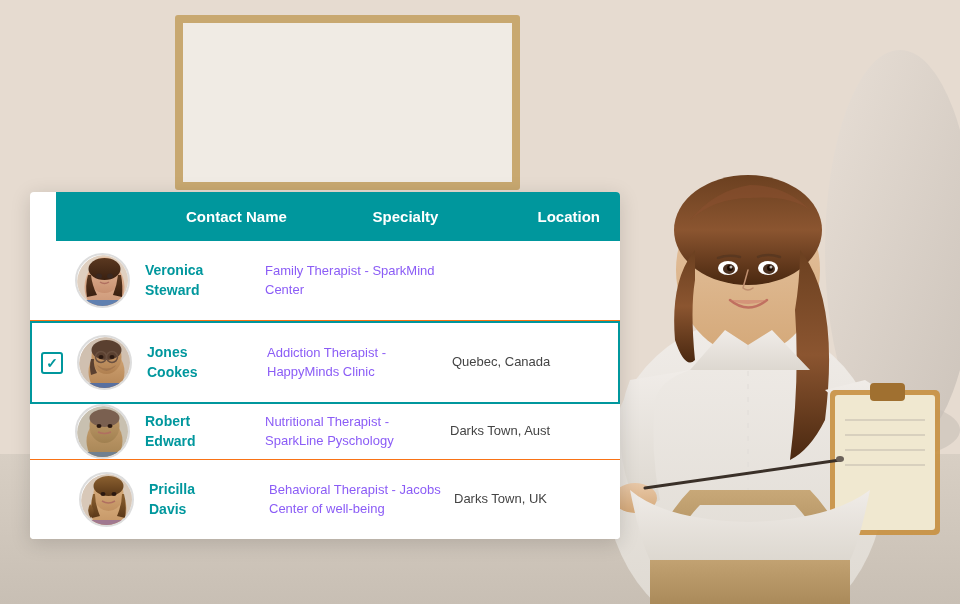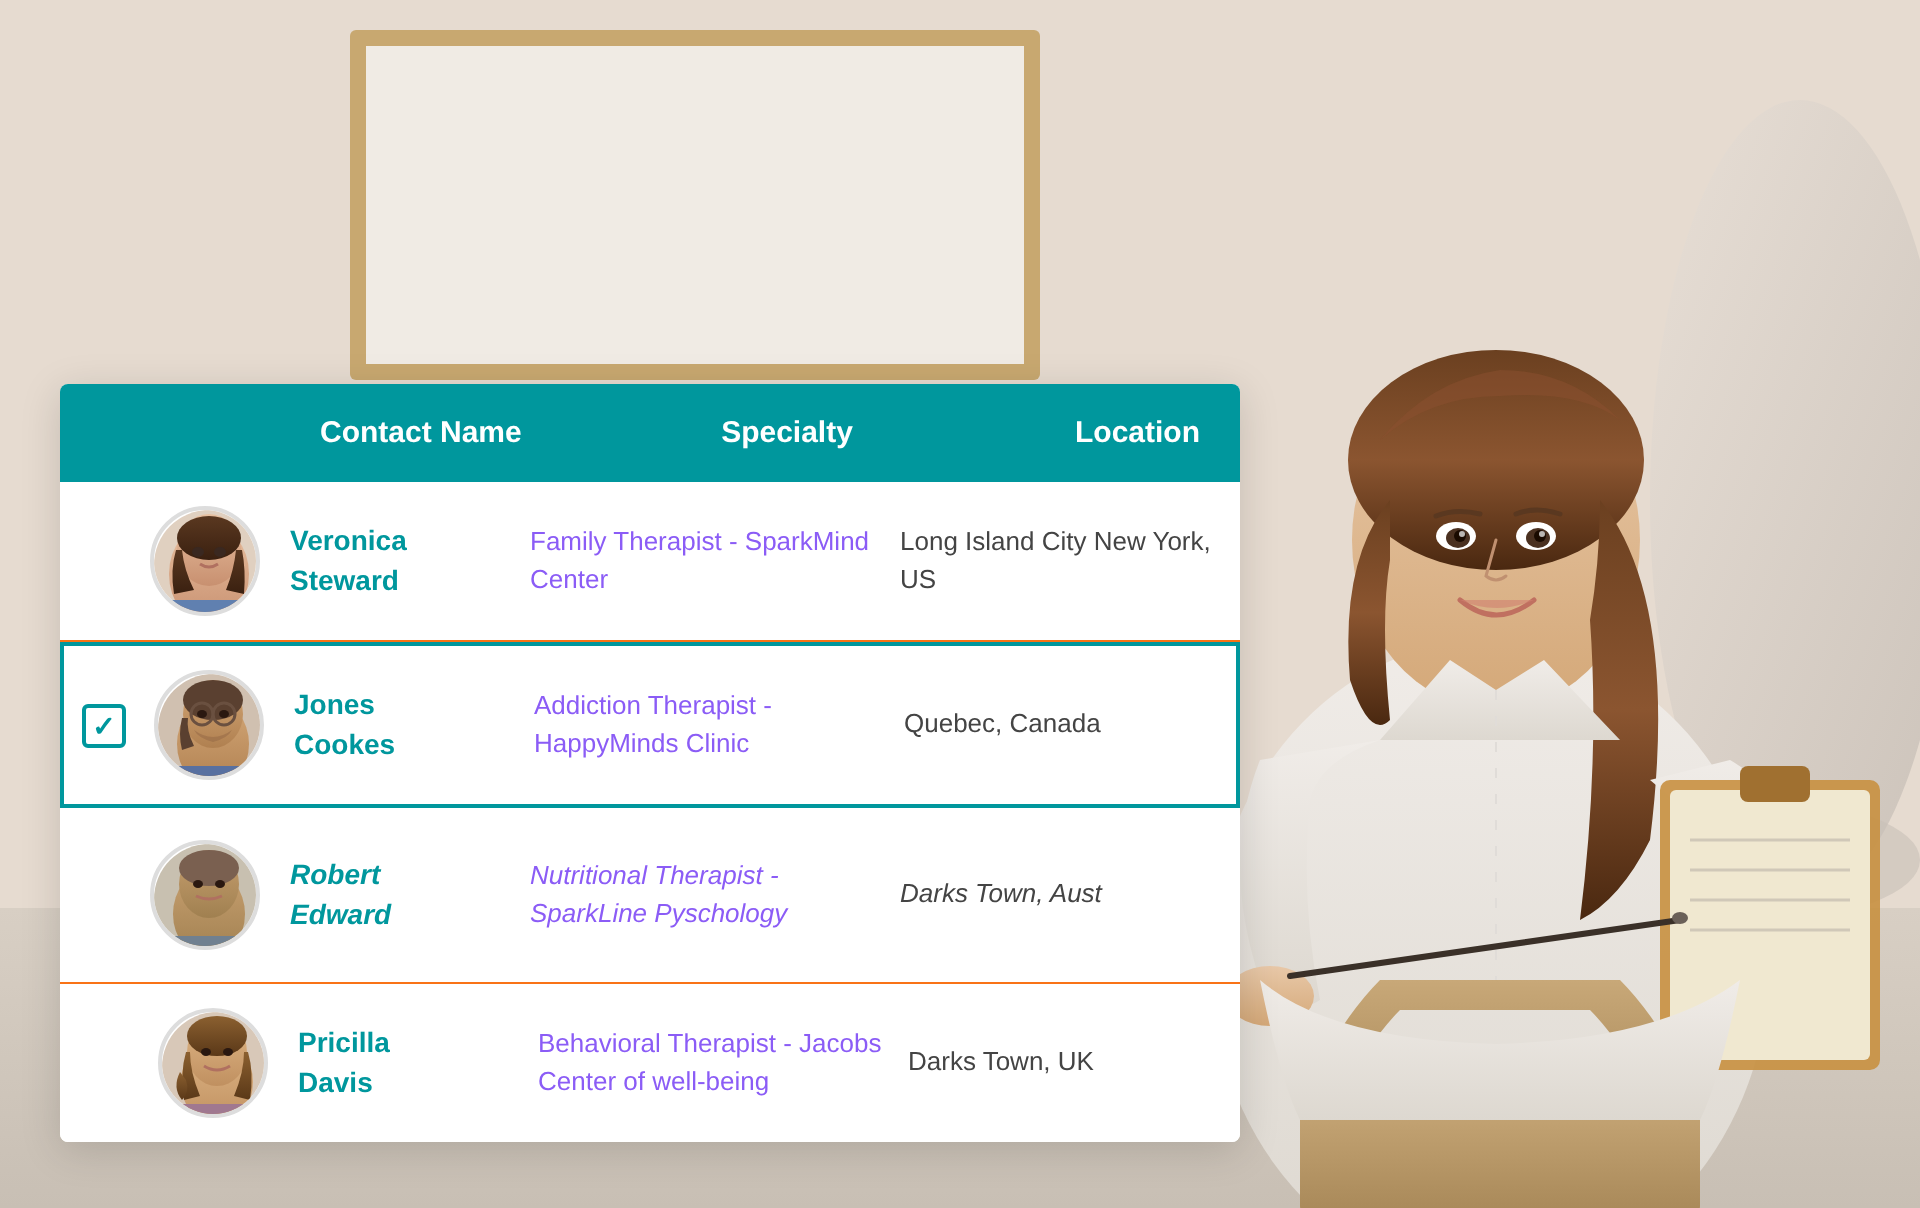--- a/index.html
+++ b/index.html
@@ -24,20 +24,21 @@
       box-shadow: 0 4px 20px rgba(0,0,0,0.15);
       overflow: hidden;
       z-index: 10;
     }
 
     .table-header {
       background: #00979d;
       display: flex;
       align-items: center;
       padding: 0;
+      margin-left: 26px;
     }
 
     .table-header .col {
       padding: 16px 20px;
       color: #ffffff;
       font-size: 15px;
       font-weight: bold;
     }
 
     .col-name { width: 210px; }
@@ -333,21 +334,20 @@
           <rect x="0" y="45" width="55" height="20" rx="5" fill="#6080b0"></rect>
         </g>
       </svg>
     </div>
     <div class="row-info">
       <div class="contact-name">
         <span>Veronica</span><br>
         <span>Steward</span>
       </div>
       <div class="col-specialty-cell">Family Therapist - SparkMind Center</div>
-      <div class="col-location-cell">Long Island City New York, US</div>
     </div>
   </div>
 
   <div class="table-row selected" style="padding: 12px 0;">
     <div class="row-checkbox">
       <div class="checkbox-box checked">
         <span class="checkbox-check">✓</span>
       </div>
     </div>
     <div class="row-avatar">
@@ -384,21 +384,21 @@
     <div class="row-info">
       <div class="contact-name">
         <span>Jones</span><br>
         <span>Cookes</span>
       </div>
       <div class="col-specialty-cell">Addiction Therapist - HappyMinds Clinic</div>
       <div class="col-location-cell">Quebec, Canada</div>
     </div>
   </div>
 
-  <div class="table-row" style="padding: 16px 0; font-style: italic;">
+  <div class="table-row" style="padding: 0 0;">
     <div class="row-no-checkbox"></div>
     <div class="row-avatar">
       <svg width="55" height="55" viewBox="0 0 55 55" xmlns="http://www.w3.org/2000/svg">
         <defs>
           <clipPath id="circleClip3">
               <circle cx="27.5" cy="27.5" r="27.5"></circle>
             </clipPath>
           <linearGradient id="skin3" x1="0" y1="0" x2="0" y2="1">
             <stop offset="0%" stop-color="#c8a070"></stop>
             <stop offset="100%" stop-color="#a08050"></stop>

